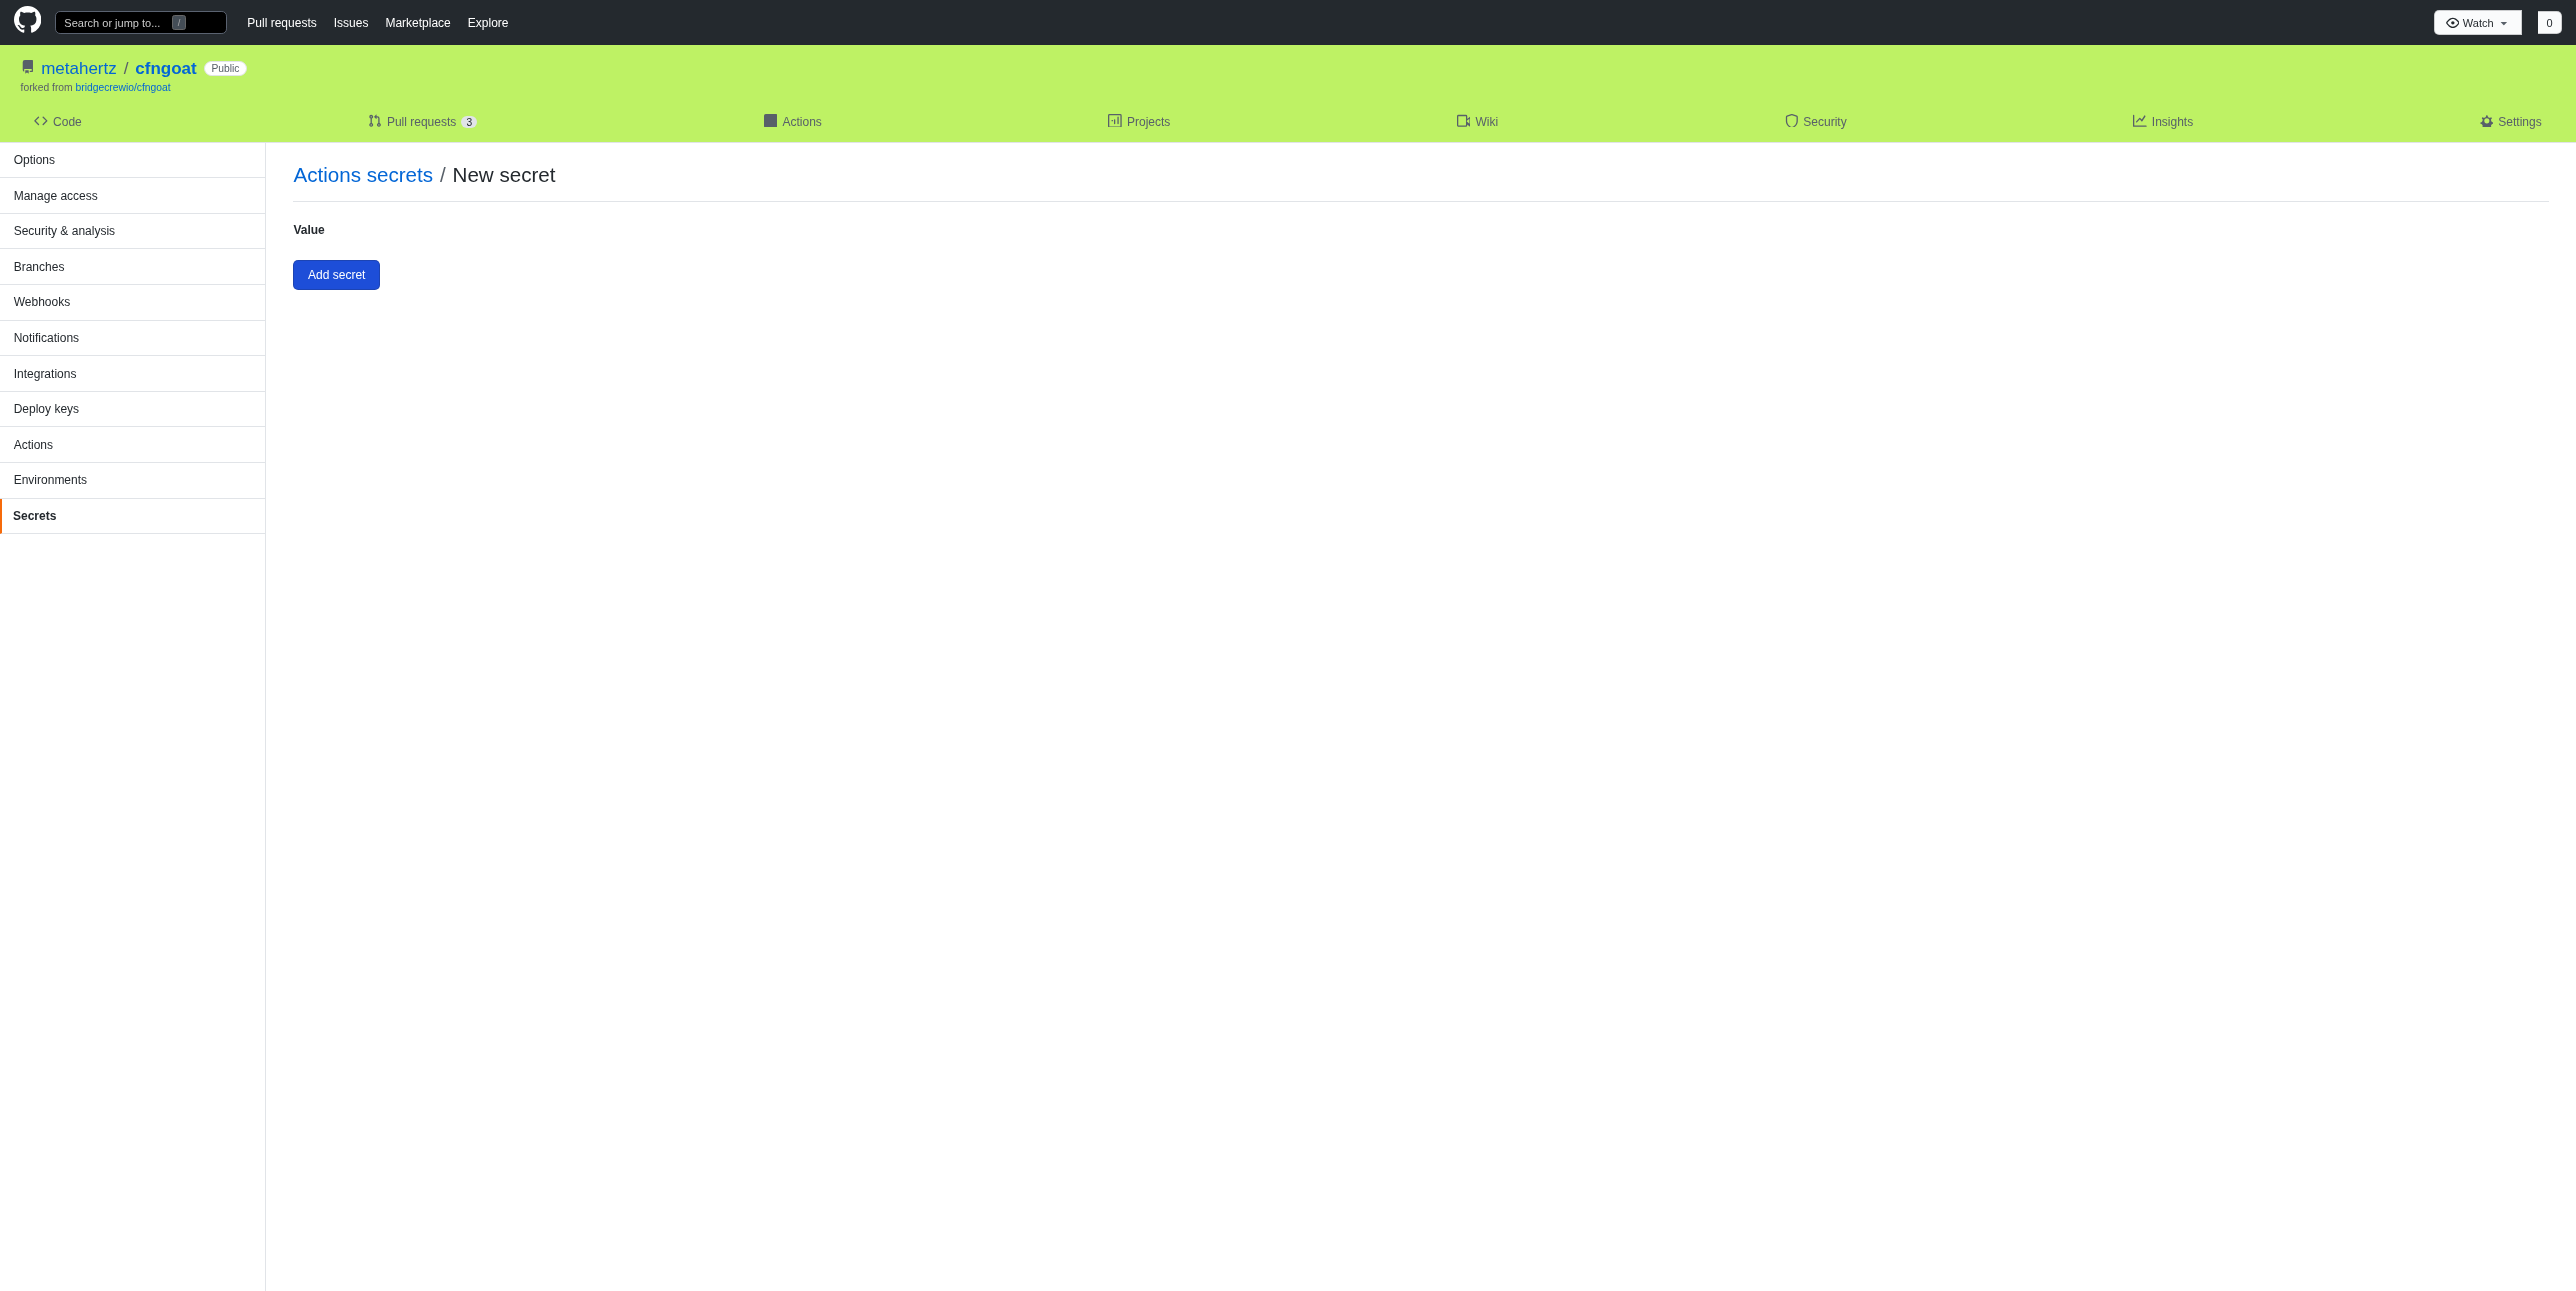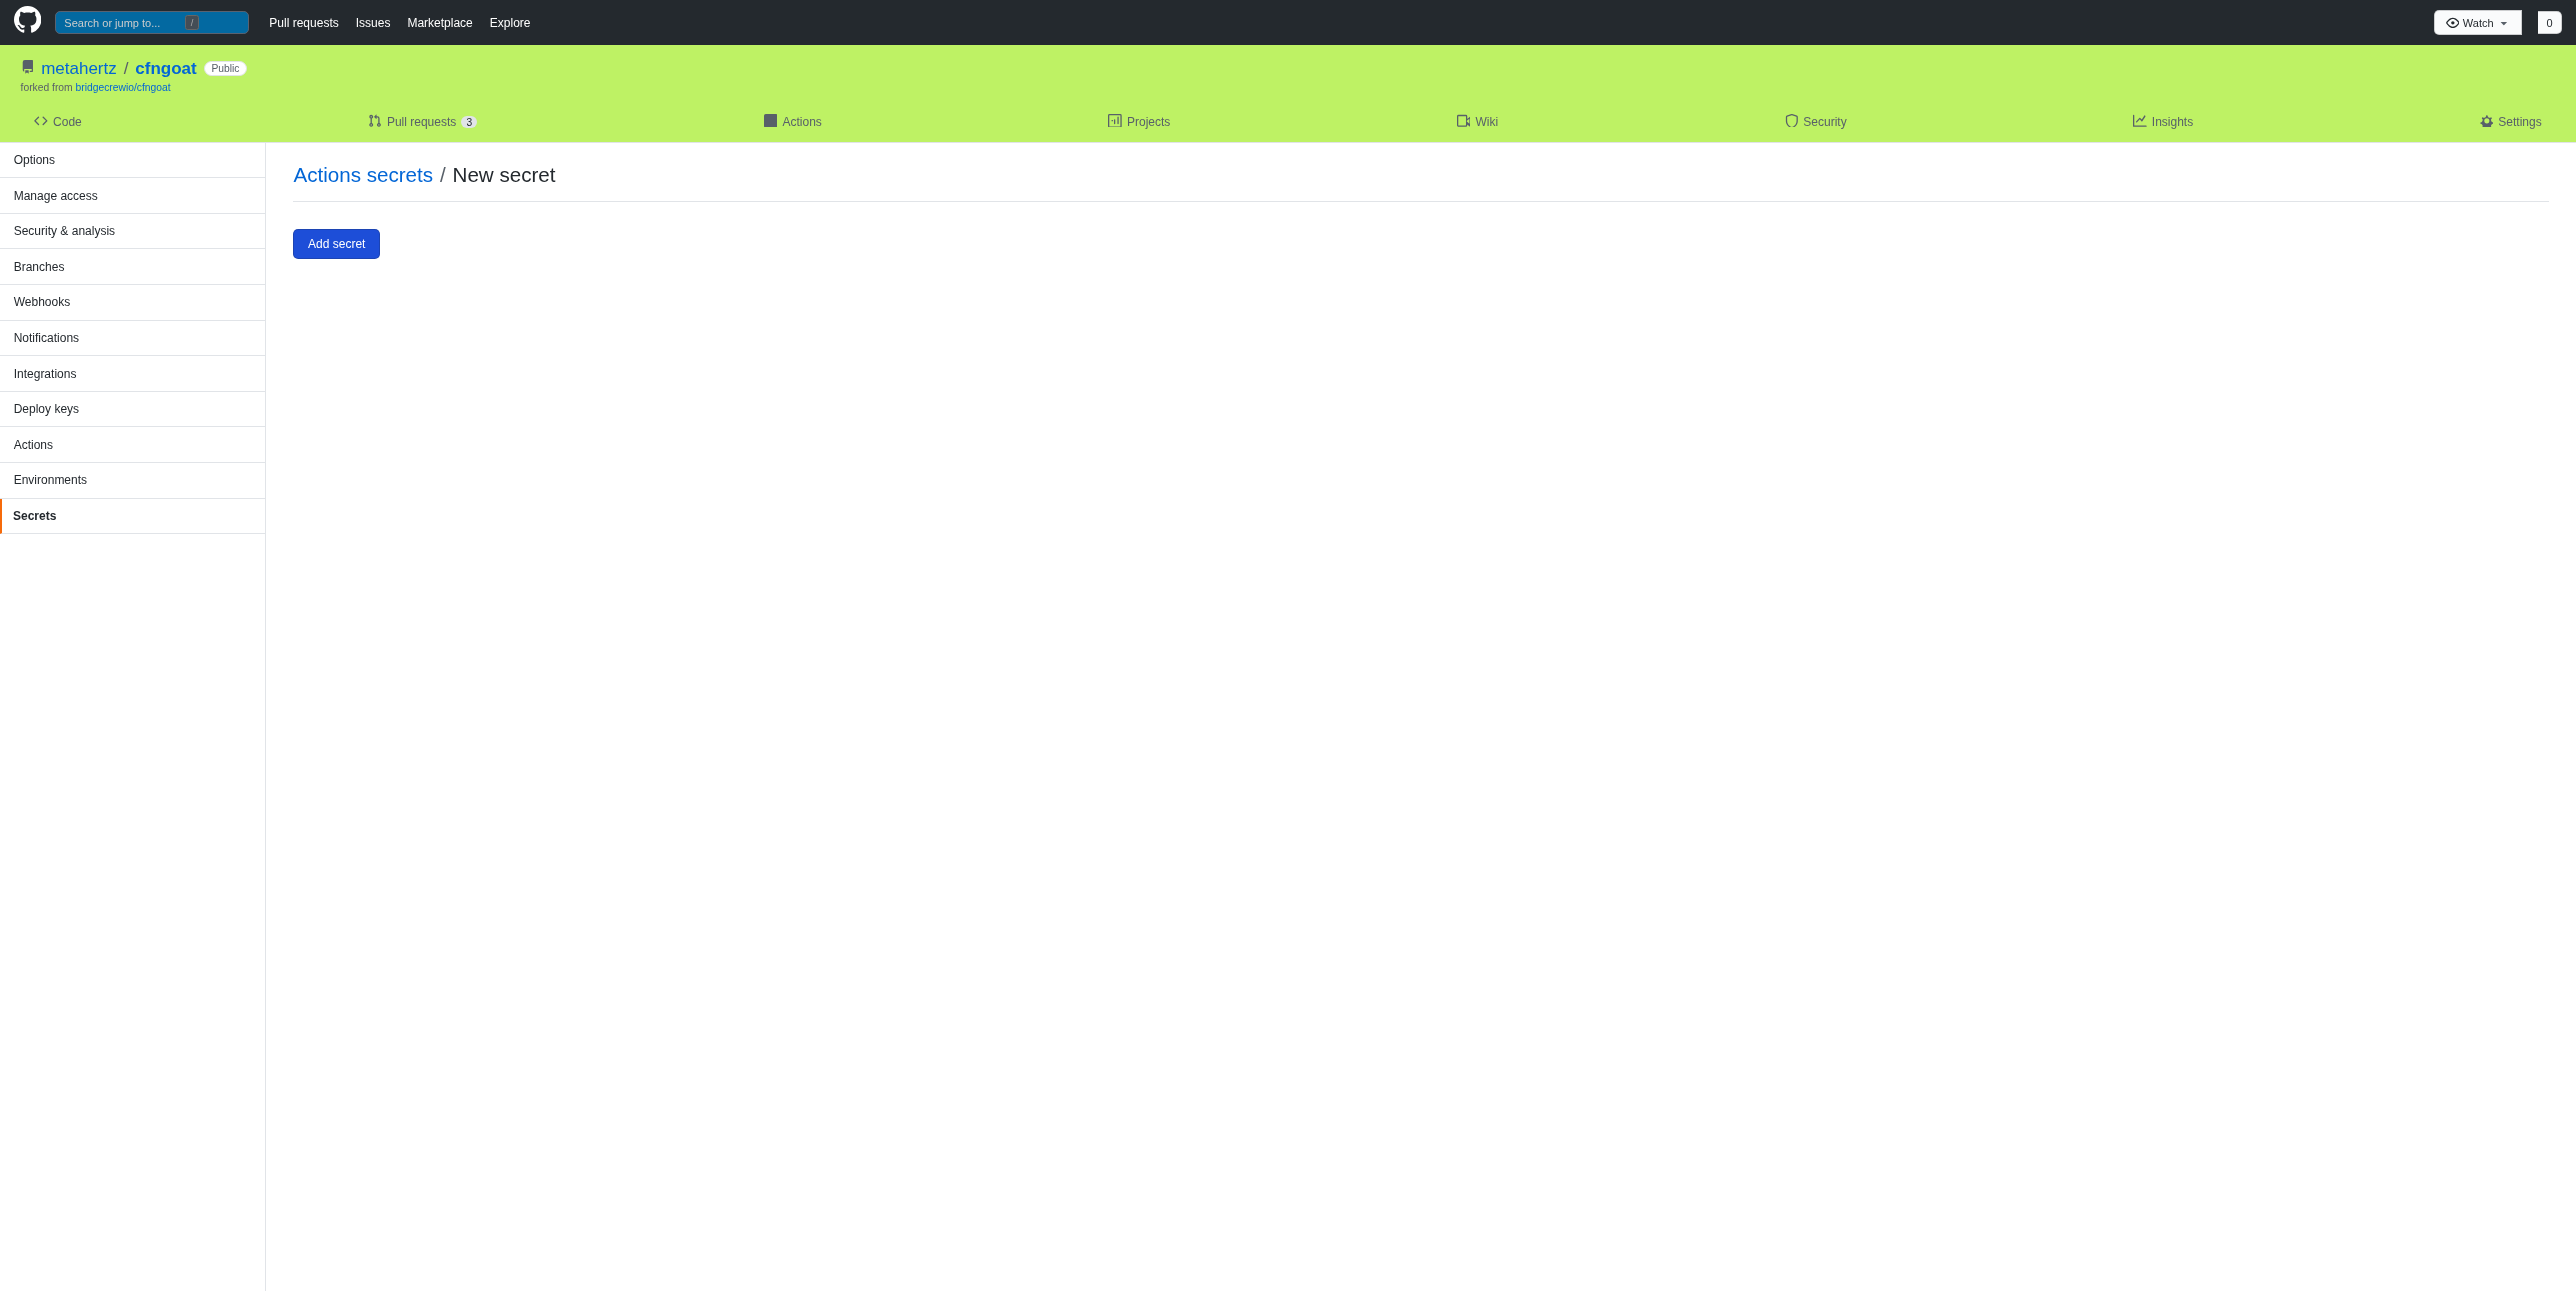--- a/index.html
+++ b/index.html
@@ -15,28 +15,28 @@
       gap: 13.7px;
     }
     .top-nav .logo {
       color: #fff;
       font-size: 19px;
       flex-shrink: 0;
     }
     .search-box {
       display: flex;
       align-items: center;
-      background: #0369a1;
+      background: #000000;
       border: 0.9px solid #5a6270;
       border-radius: 5.1px;
       padding: 3.4px 8.6px;
       color: #ccc;
       font-size: 11px;
-      gap: 25px;
-      width: 194px;
+      gap: 12px;
+      width: 172px;
     }
     .search-box .kbd {
       background: #444d56;
       border: 0.9px solid #666;
       border-radius: 2.6px;
       padding: 0.9px 4.3px;
       font-size: 9.4px;
       color: #aaa;
     }
     .top-nav-links {
@@ -377,18 +377,19 @@
 
   <main class="main-content">
     <h2 class="page-heading">
       <span class="link-part">Actions secrets</span>
       <span class="sep">/</span>
       <span class="title-part">New secret</span>
     </h2>
 
 
     <div class="form-group">
+      <label class="form-label">Value</label>
     </div>
 
     <button class="btn-add-secret">Add secret</button>
   </main>
 </div>
 
 
 </body></html>

